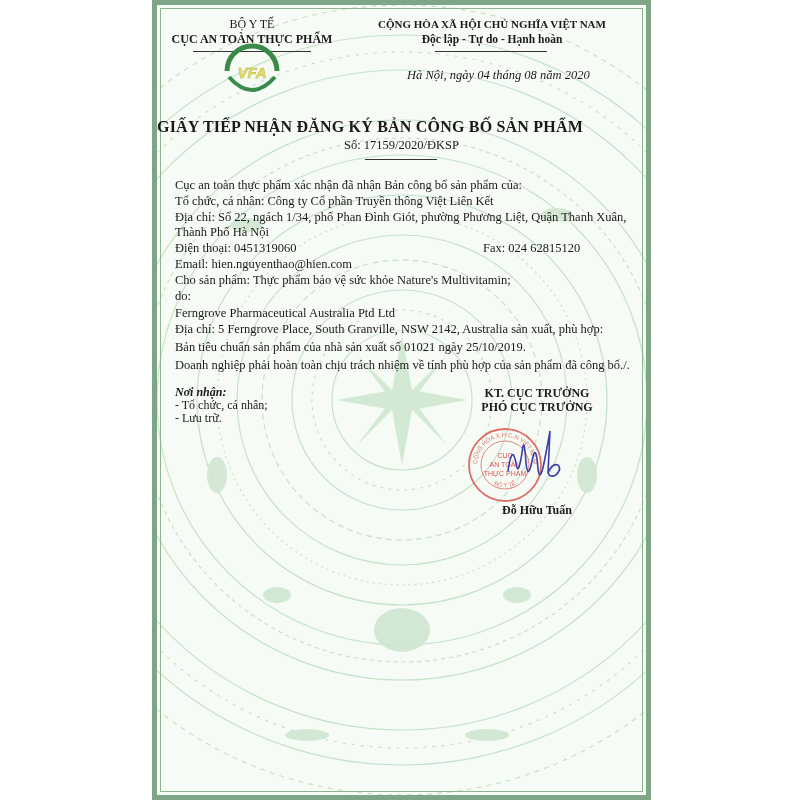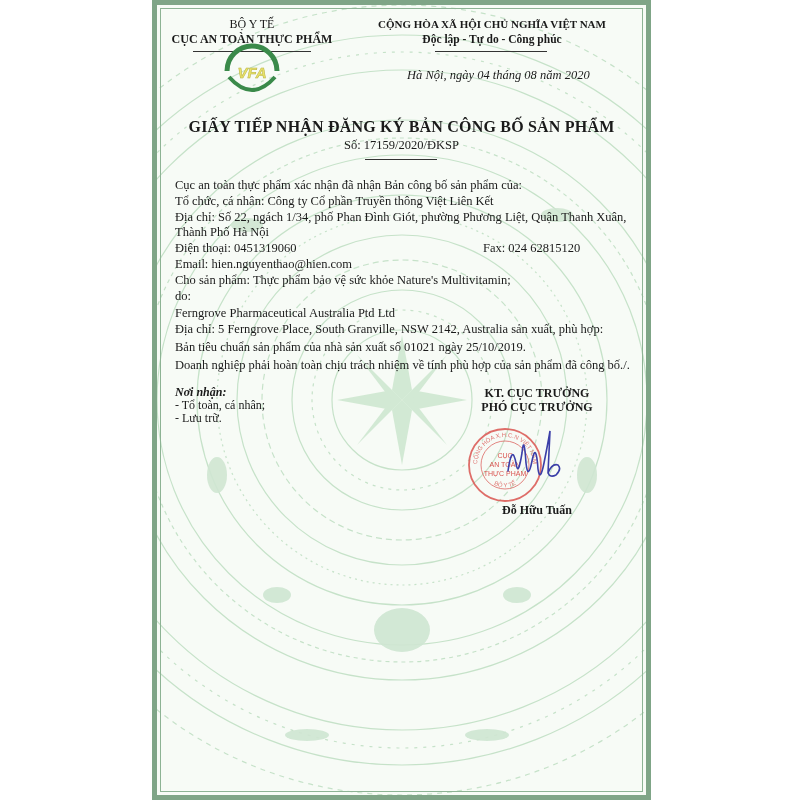--- a/index.html
+++ b/index.html
@@ -11,21 +11,21 @@
   .bg { position:absolute; left:0; top:0; width:489px; height:790px; }
   .content { position:absolute; left:0; top:0; width:489px; height:790px; }
   .abs { position:absolute; white-space:nowrap; }
   .hdr-left { left:10px; top:12px; width:170px; text-align:center; font-size:12px; line-height:15px; }
   .hdr-left .org { font-weight:bold; }
   .hdr-right { left:190px; top:12px; width:290px; text-align:center; font-size:12px; line-height:15px; }
   .hdr-right .nation { font-weight:bold; font-size:11px; }
   .hdr-right .motto { font-weight:bold; font-size:11.5px; }
   .uline { position:absolute; height:1px; background:#333; }
   .date { left:250px; top:63px; font-style:italic; font-size:12.5px; }
-  .title { left:0; width:489px; top:113px; text-align:center; font-weight:bold; font-size:16px; letter-spacing:0.2px; }
+  .title { left:0; width:414px; top:113px; text-align:center; font-weight:bold; font-size:16px; letter-spacing:0.2px; }
   .docno { left:0; width:489px; top:133px; text-align:center; font-size:12.5px; }
   .body { left:18px; font-size:12.5px; line-height:16px; }
   .sig { font-weight:bold; font-size:12px; text-align:center; }
   .recip { left:18px; top:381px; font-size:12px; line-height:13px; }
   .recip .lbl { font-weight:bold; font-style:italic; }
 </style>
 </head>
 <body>
 
 <div class="frame"></div>
@@ -81,21 +81,21 @@
     <div class="uline" style="left:36px; top:46px; width:118px;"></div>
 
     <svg class="abs" style="left:62px; top:36px;" width="66" height="58" viewBox="0 0 66 58">
       <path d="M8 30 A25 25 0 1 1 58 30" fill="none" stroke="#3a8a4a" stroke-width="5"></path>
       <path d="M10 36 Q33 62 56 36" fill="none" stroke="#3a8a4a" stroke-width="4"></path>
       <text x="33" y="37" text-anchor="middle" font-family="Liberation Sans, sans-serif" font-weight="bold" font-style="italic" font-size="15" fill="#e9e36a" stroke="#b8b040" stroke-width="0.5">VFA</text>
     </svg>
 
     <div class="abs hdr-right">
       <div class="nation">CỘNG HÒA XÃ HỘI CHỦ NGHĨA VIỆT NAM</div>
-      <div class="motto">Độc lập - Tự do - Công phúc</div>
+      <div class="motto">Độc lập - Tự do - Hạnh hoàn</div>
     </div>
     <div class="uline" style="left:278px; top:46px; width:112px;"></div>
 
     <div class="abs date">Hà Nội, ngày 04 tháng 08 năm 2020</div>
 
     <div class="abs title">GIẤY TIẾP NHẬN ĐĂNG KÝ BẢN CÔNG BỐ SẢN PHẨM</div>
     <div class="abs docno">Số: 17159/2020/ĐKSP</div>
     <div class="uline" style="left:208px; top:154px; width:72px;"></div>
 
     <div class="abs body" style="top:172px;">Cục an toàn thực phẩm xác nhận đã nhận Bản công bố sản phẩm của:</div>
@@ -107,21 +107,21 @@
     <div class="abs body" style="top:251px;">Email: hien.nguyenthao@hien.com</div>
     <div class="abs body" style="top:267px;">Cho sản phẩm: Thực phẩm bảo vệ sức khỏe Nature's Multivitamin;</div>
     <div class="abs body" style="top:283px;">do:</div>
     <div class="abs body" style="top:300px;">Ferngrove Pharmaceutical Australia Ptd Ltd</div>
     <div class="abs body" style="top:316px;">Địa chỉ: 5 Ferngrove Place, South Granville, NSW 2142, Australia sản xuất, phù hợp:</div>
     <div class="abs body" style="top:334px;">Bản tiêu chuẩn sản phẩm của nhà sản xuất số 01021 ngày 25/10/2019.</div>
     <div class="abs body" style="top:352px;">Doanh nghiệp phải hoàn toàn chịu trách nhiệm về tính phù hợp của sản phẩm đã công bố./.</div>
 
     <div class="abs recip">
       <div class="lbl">Nơi nhận:</div>
-      <div>- Tổ toàn, cá nhân;</div>
+      <div>- Tổ chức, cá nhân;</div>
       <div>- Lưu trữ.</div>
     </div>
 
     <div class="abs sig" style="left:300px; top:381px; width:160px; line-height:14px;">
       <div>KT. CỤC TRƯỞNG</div>
       <div>PHÓ CỤC TRƯỞNG</div>
     </div>
 
     <svg class="abs" style="left:308px; top:420px;" width="80" height="80" viewBox="0 0 80 80">
       <defs>

